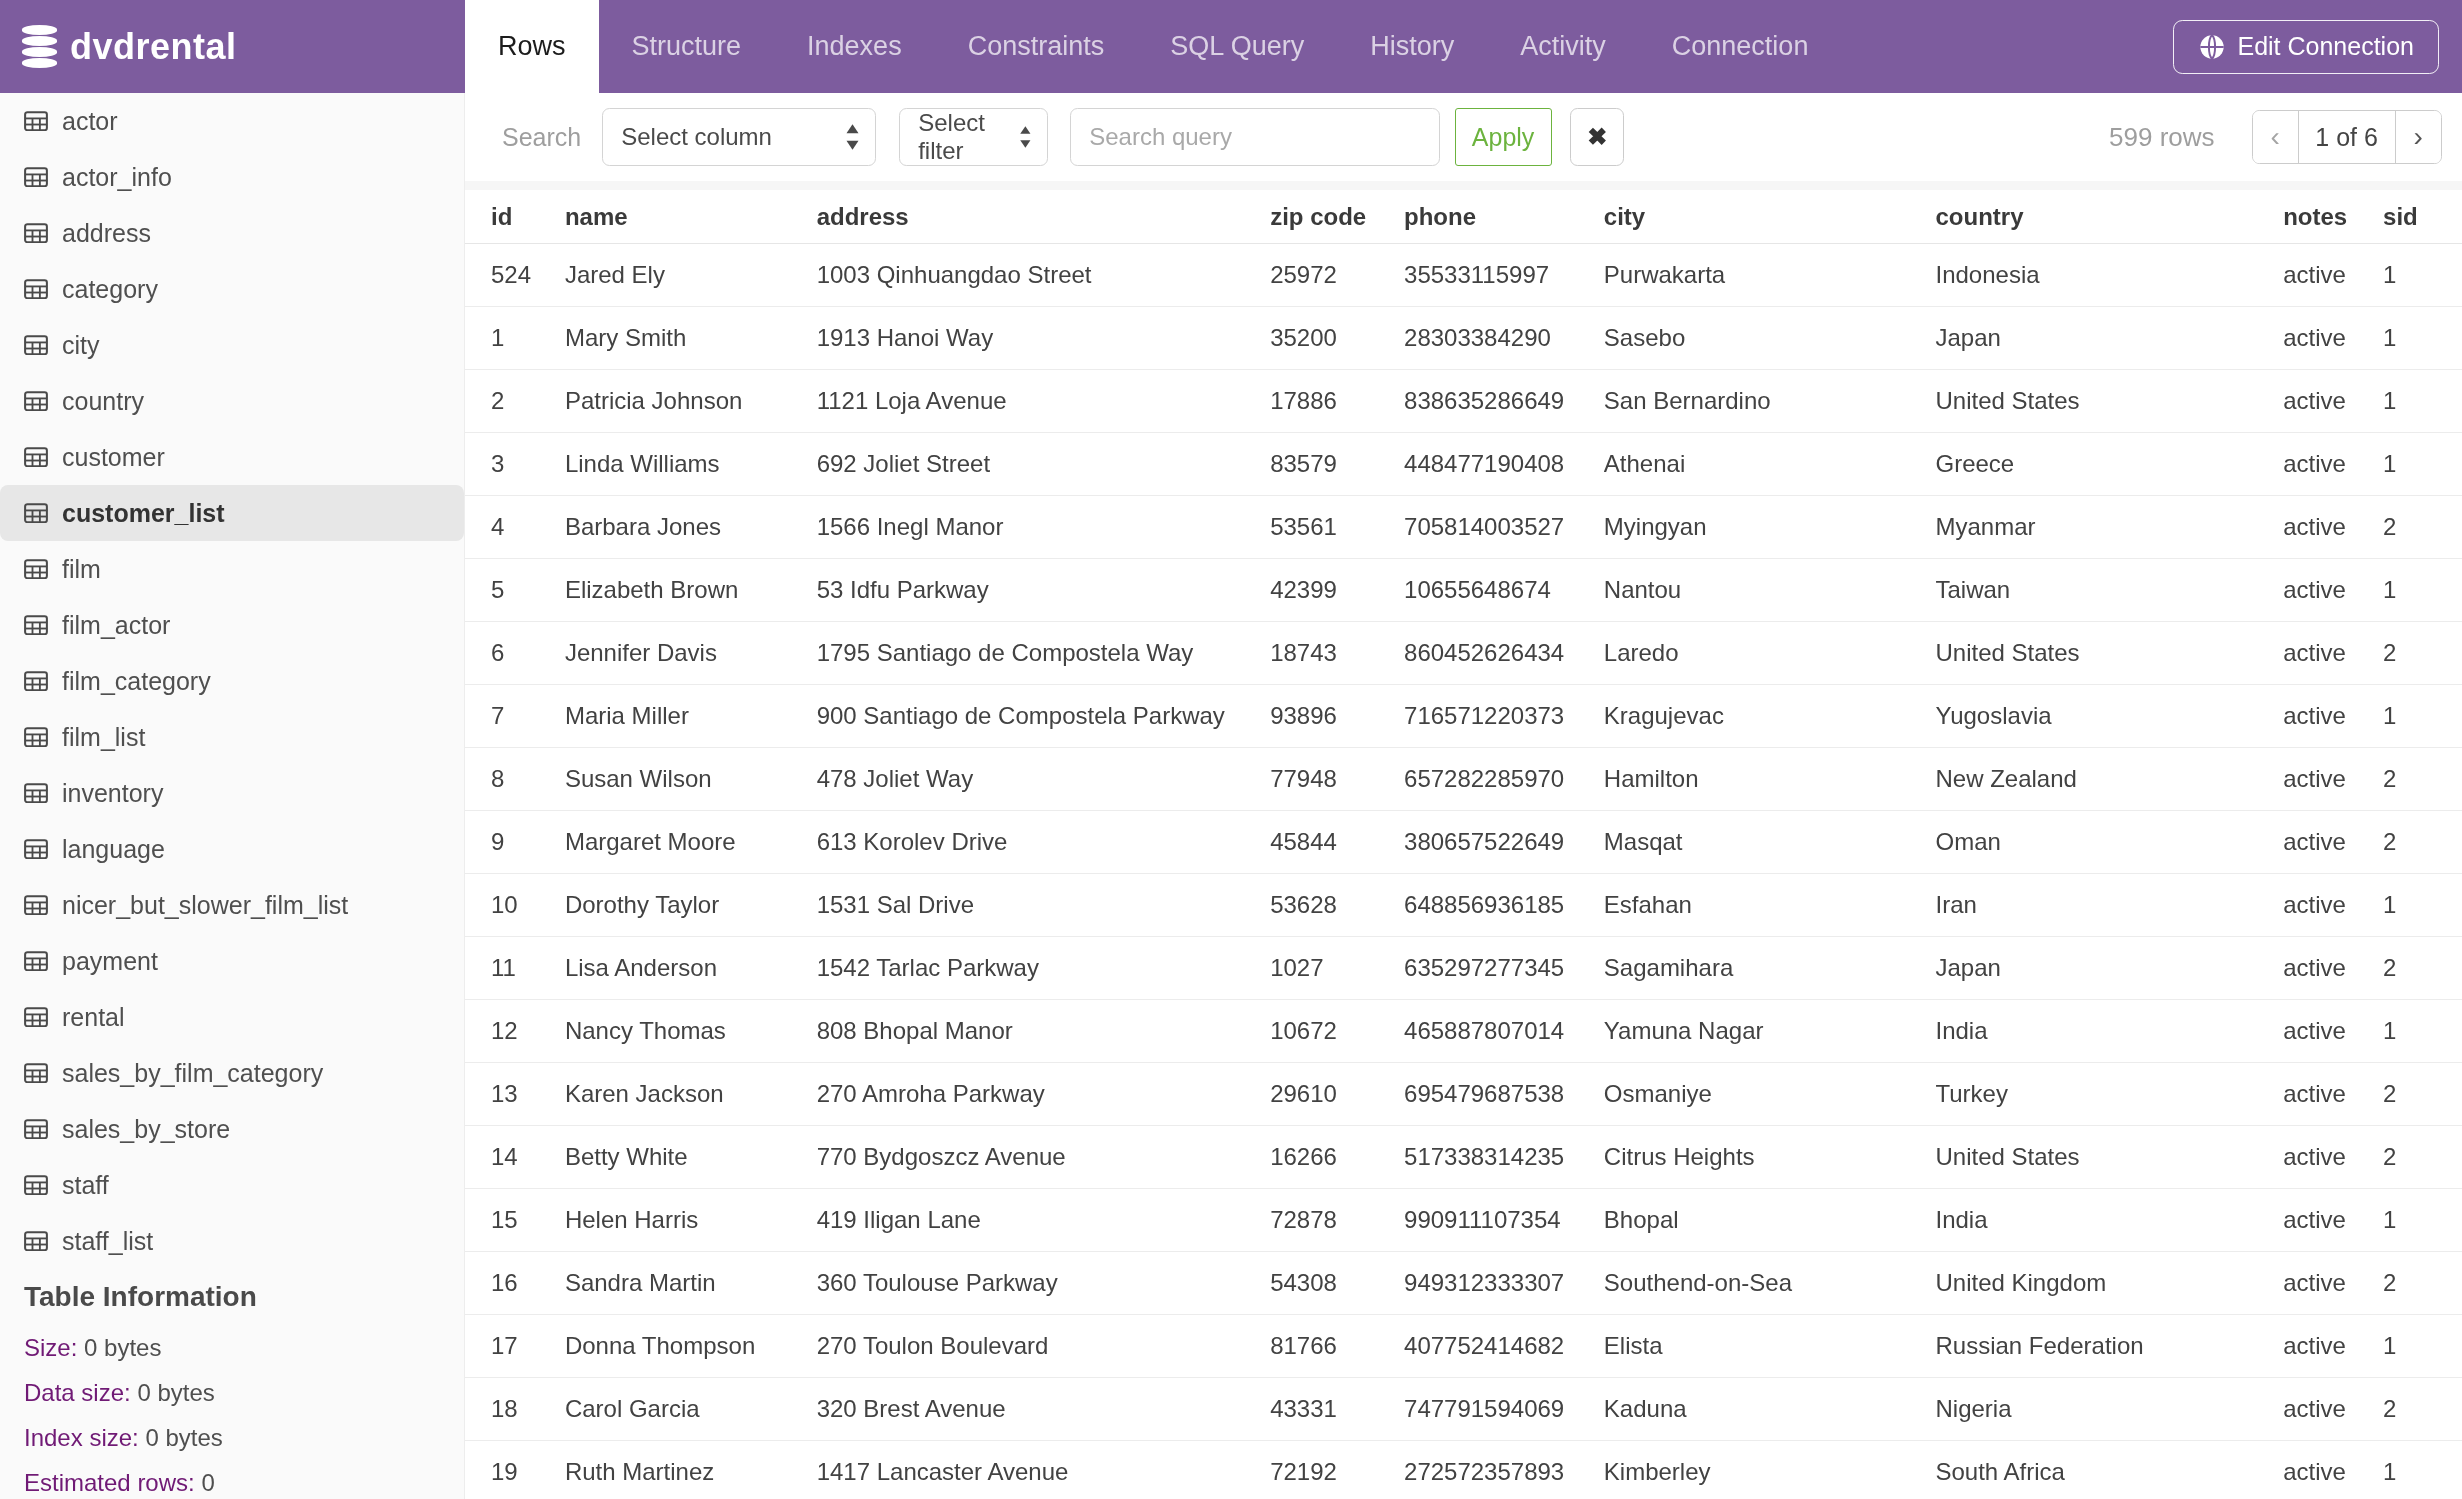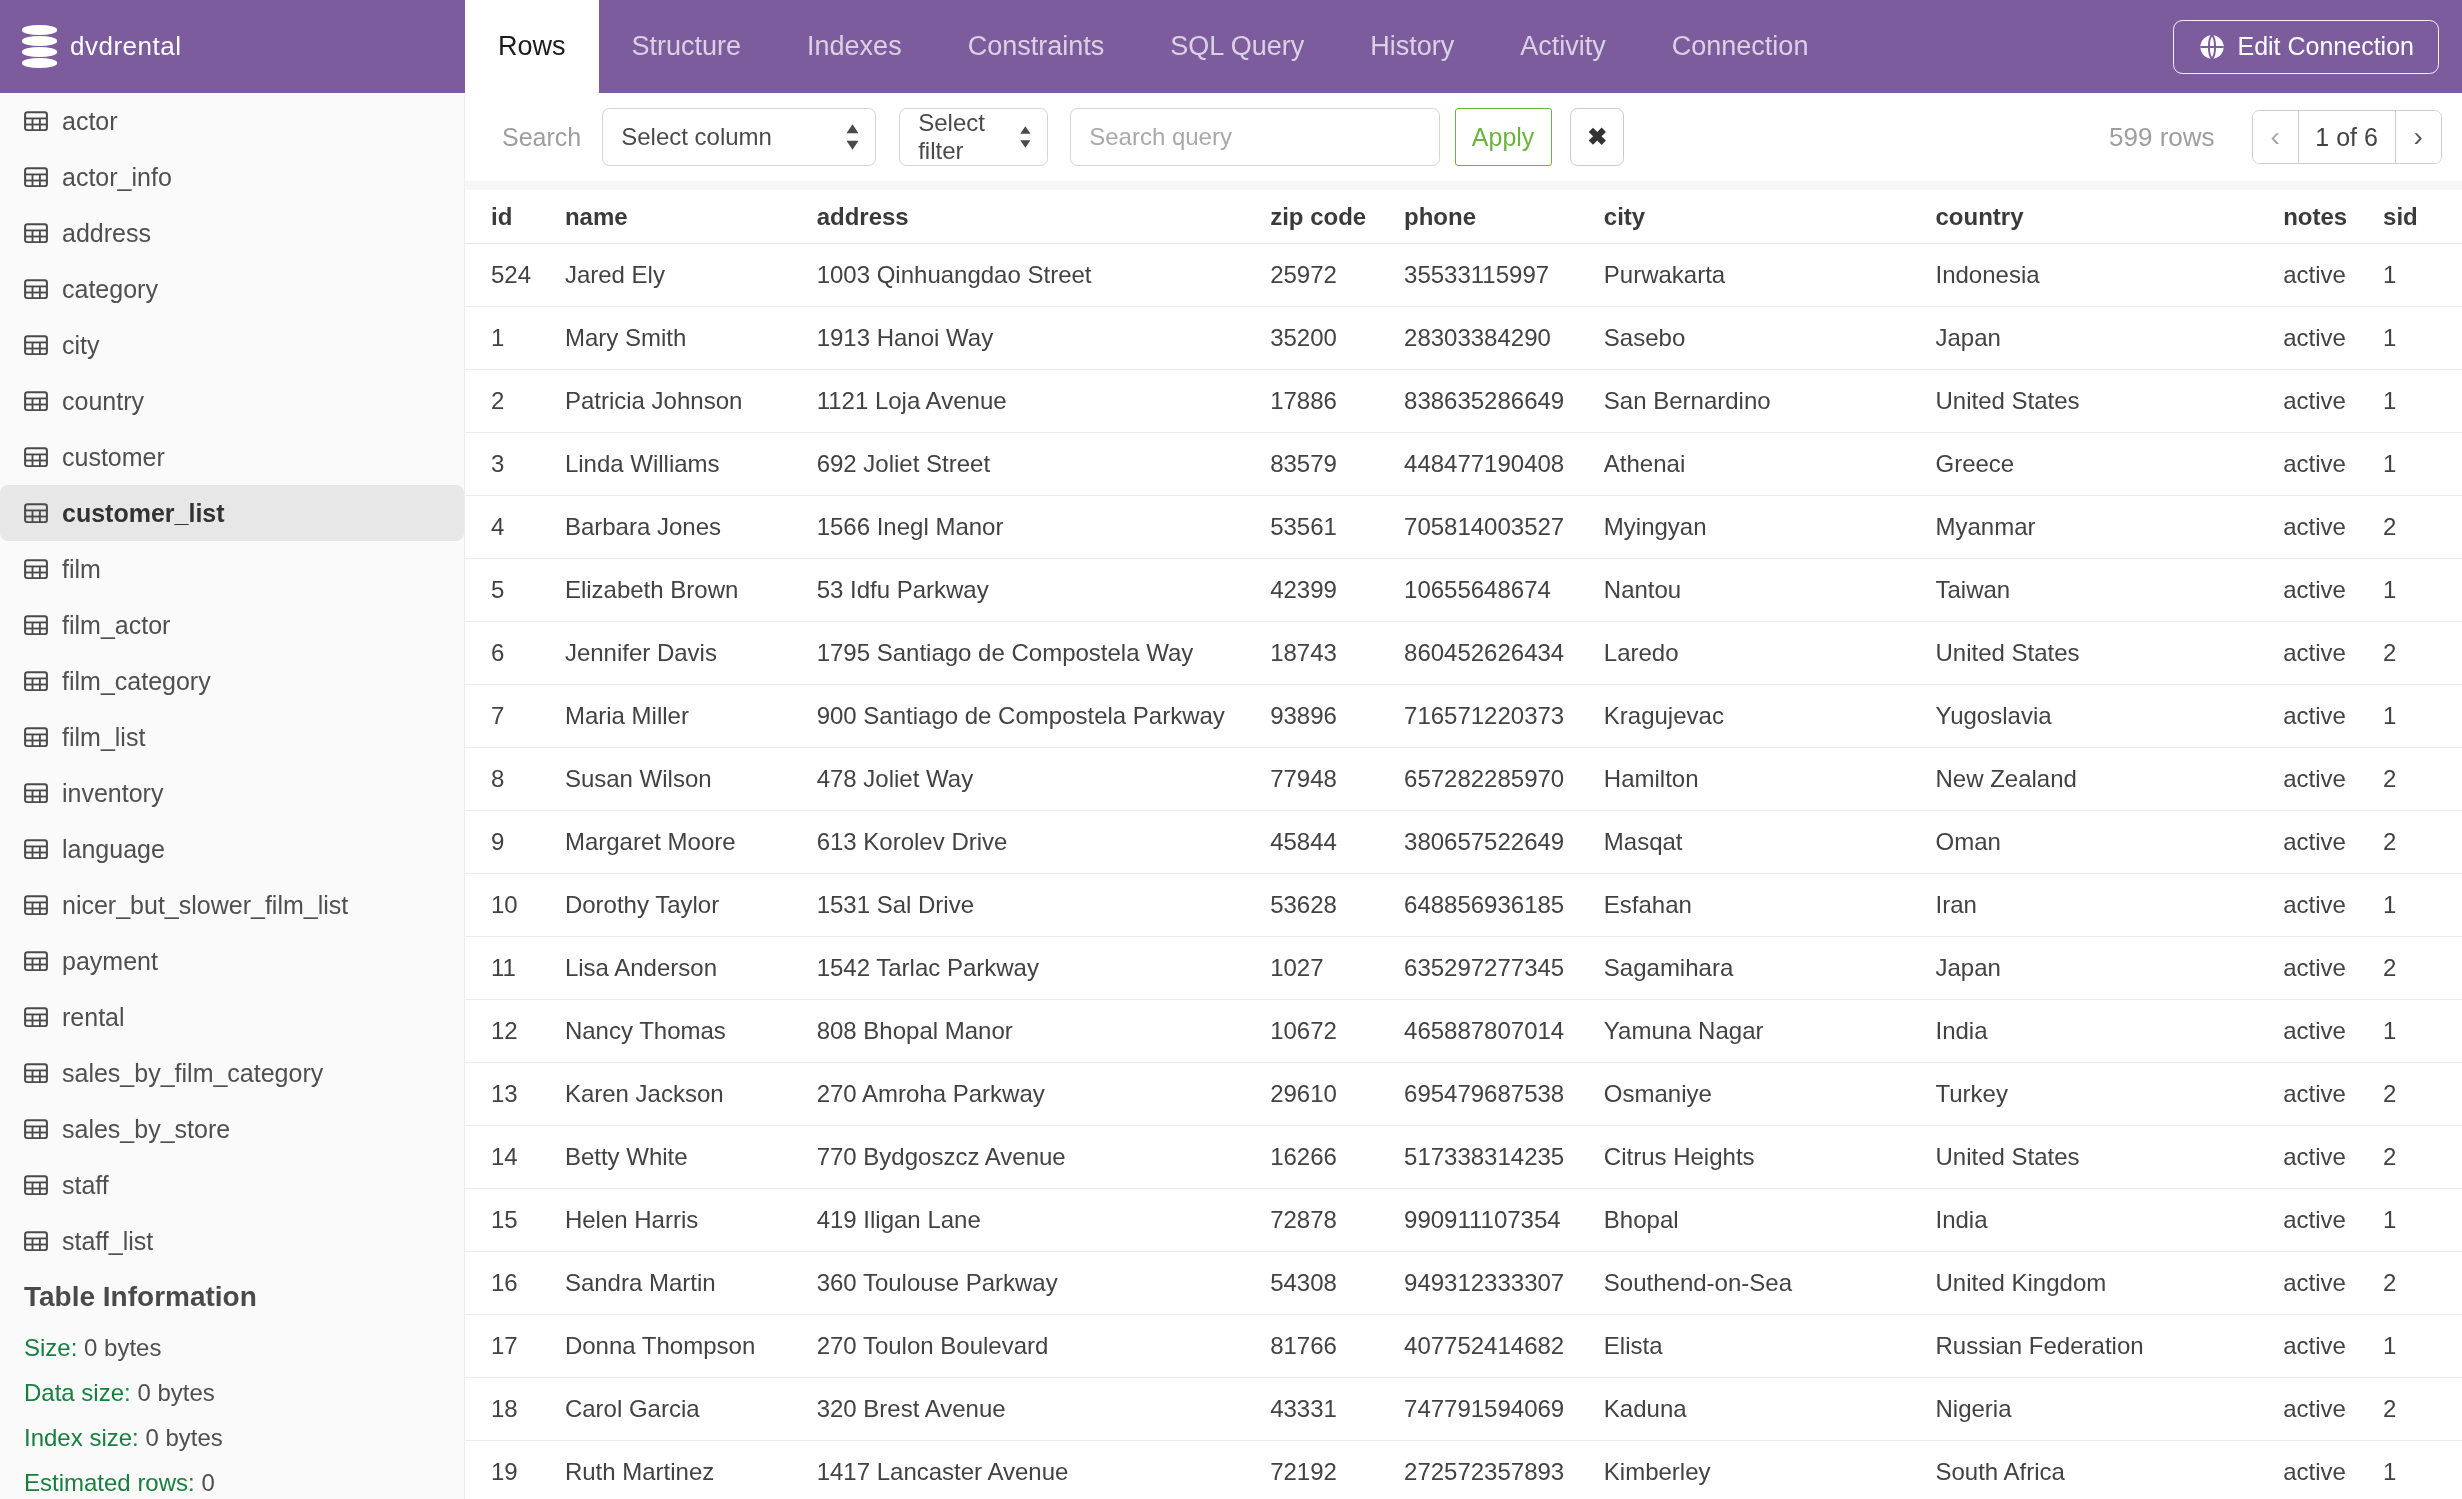--- a/index.html
+++ b/index.html
@@ -21,21 +21,21 @@
     grid-column: 1 / 3; grid-row: 1;
     background: #7d5c9e;
     display: flex; align-items: stretch;
   }
   .logo {
     width: 465px; display: flex; align-items: center; padding-left: 22px;
     flex: none;
   }
   .db-icon { width: 35px; margin-right: 13px; display: flex; flex-direction: column; }
   .db-icon .bar { height: 9.3px; background: #fff; border-radius: 17.7px / 4.6px; margin: 0.9px 0; }
-  .logo-text { color: #ffffff; font-size: 26px; font-weight: normal; letter-spacing: 0.5px; }
+  .logo-text { color: #ffffff; font-size: 36px; font-weight: bold; letter-spacing: 0.5px; }
   .tabs { display: flex; align-items: stretch; flex: 1; }
   .tab {
     border: none; background: transparent; cursor: pointer;
     color: rgba(255,255,255,0.72); font-size: 27px;
     font-family: inherit; padding: 0 33px; line-height: 93px;
   }
   .tab.active { background: #ffffff; color: #1c1c1c; }
   .edit-conn {
     align-self: center; margin-right: 24px; flex: none;
     height: 54px; padding: 0 24px;
@@ -54,21 +54,21 @@
   .side-item {
     height: 56px; display: flex; align-items: center;
     padding-left: 24px; cursor: pointer;
     color: #4f4f4f; font-size: 25px;
   }
   .side-item .t-icon { width: 24px; height: 20.4px; margin-right: 14px; display: inline-flex; flex: none; }
   .side-item.selected { background: #e7e7e7; font-weight: bold; color: #333333; border-radius: 8px; }
   .table-info { padding-left: 24px; }
   .table-info h3 { font-size: 28px; color: #4a4a4a; line-height: 56px; font-weight: bold; }
   .info-line { height: 45px; line-height: 45px; font-size: 24px; }
-  .info-label { color: #15803d; }
+  .info-label { color: #701a75; }
   .info-value { color: #4f4f4f; }
 
   
   .main { grid-column: 2; grid-row: 2; display: flex; flex-direction: column; overflow: hidden; background: #fff; }
 
   .toolbar {
     height: 88px; flex: none;
     display: flex; align-items: center;
     padding: 0 21.4px 0 37px;
   }

